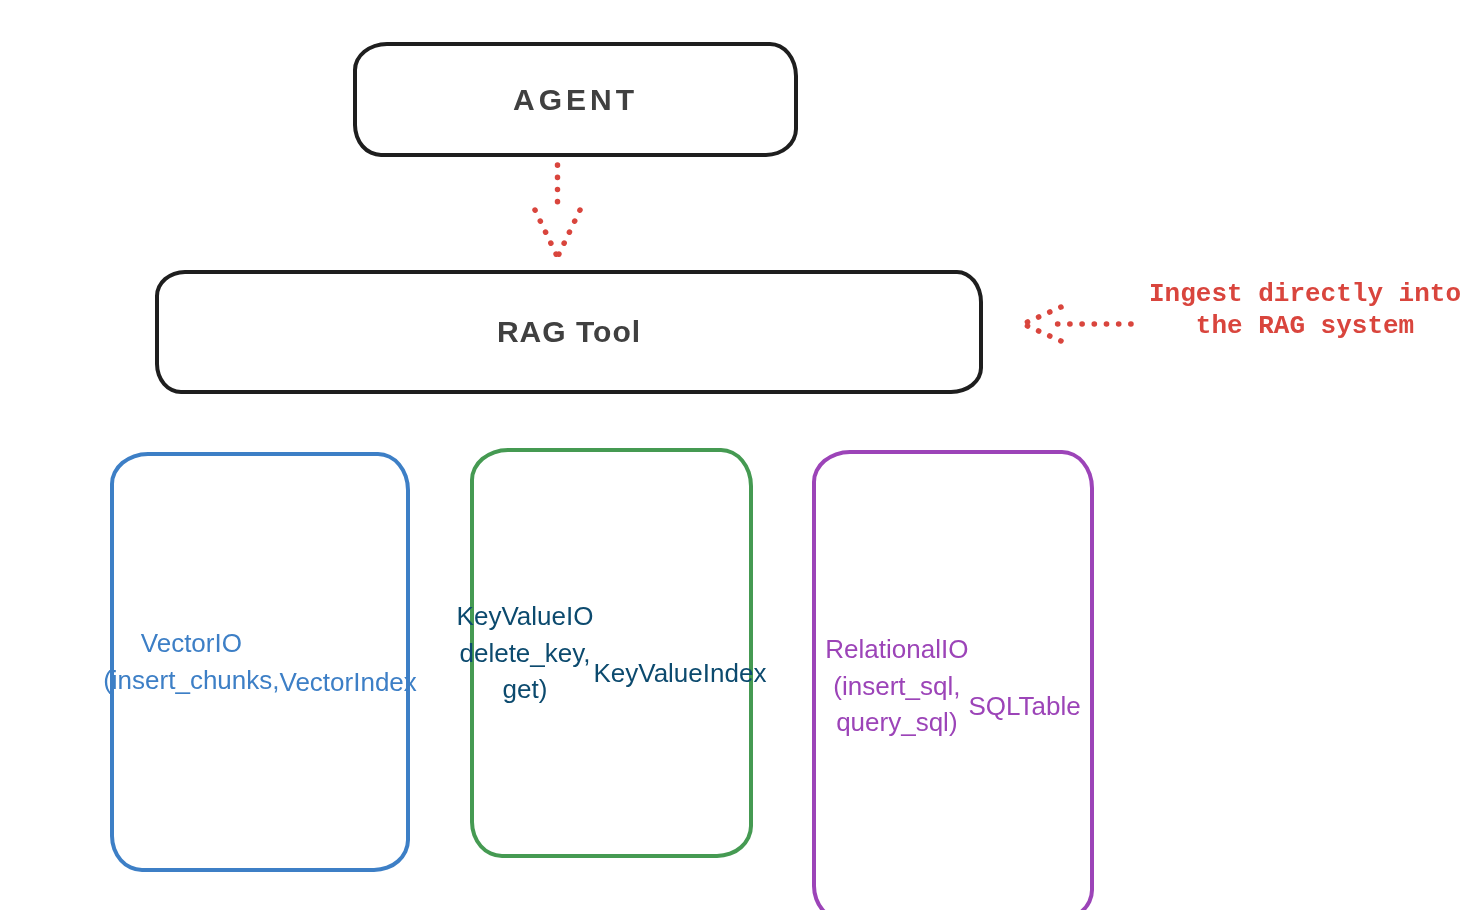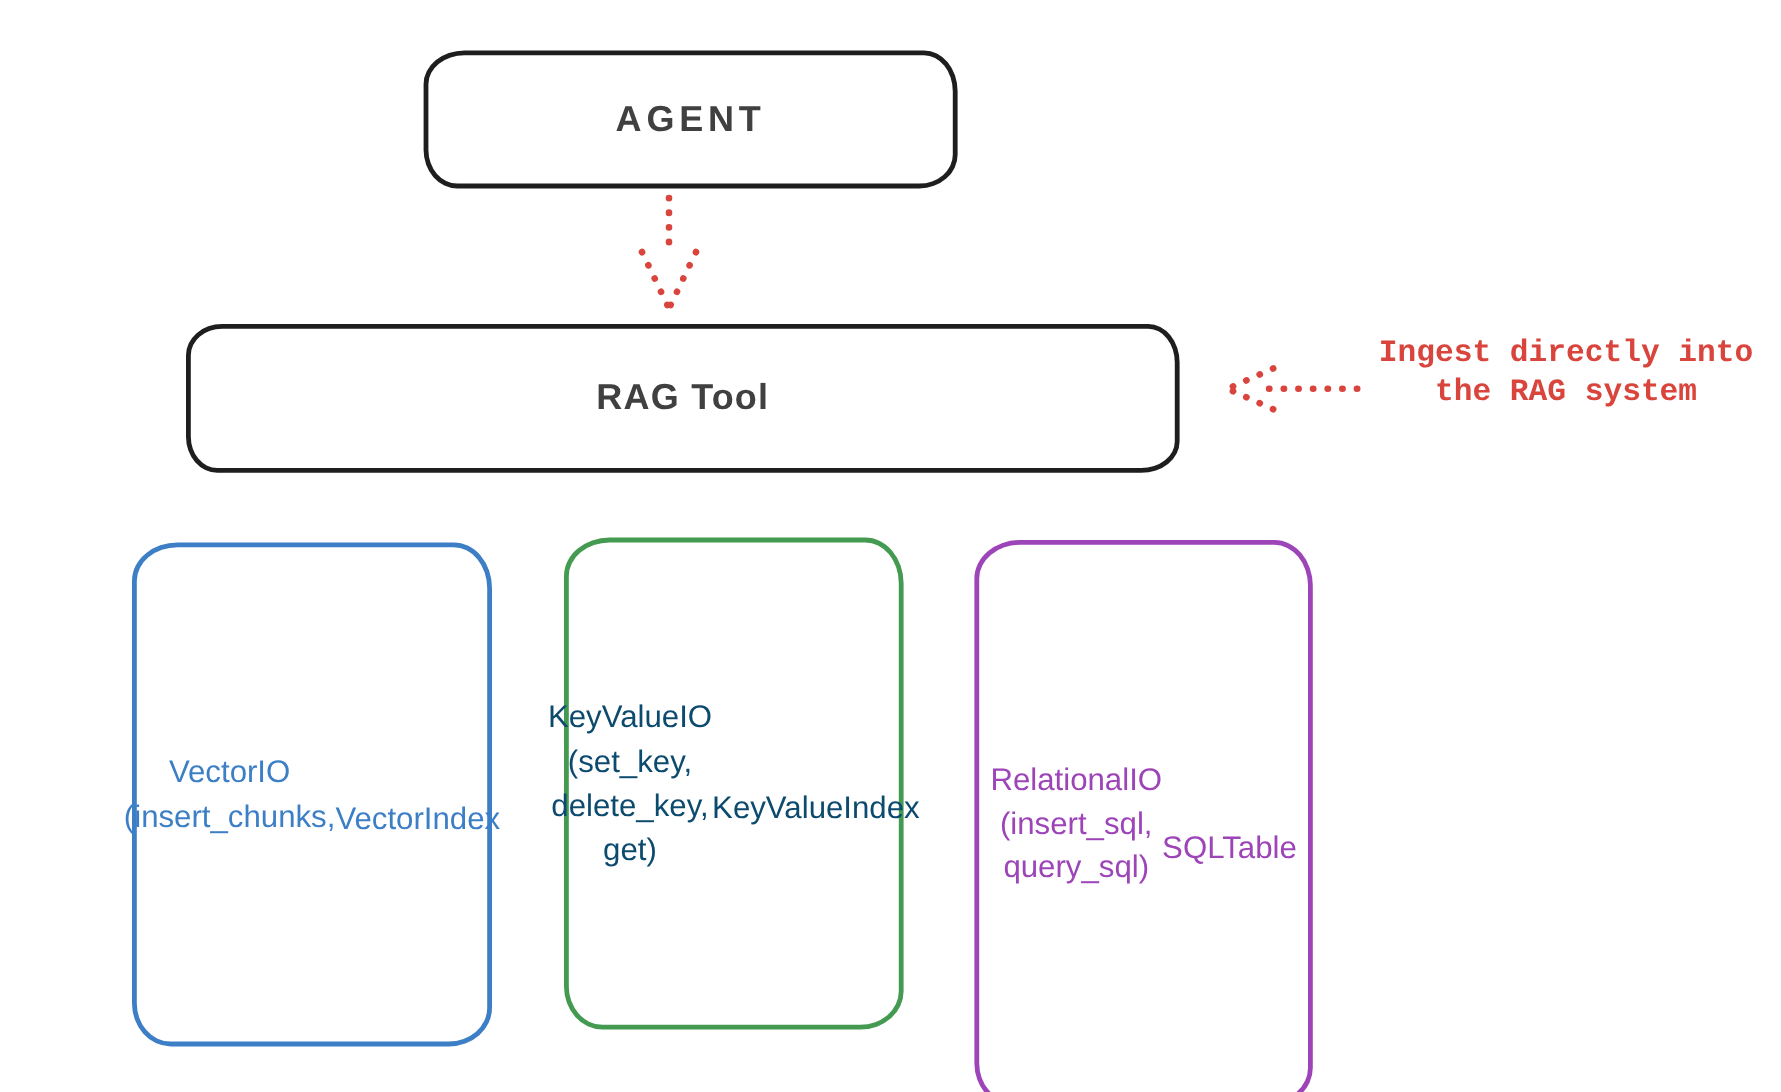--- a/index.html
+++ b/index.html
@@ -101,21 +101,20 @@
     <div class="io-lines">
       <div>VectorIO</div>
       <div>(insert_chunks,</div>
     </div>
     <div class="index-label">VectorIndex</div>
   </div>
 
   <div class="node storage-box keyvalue" style="border-color: rgb(69, 154, 82); color: #0c4a6e;">
     <div class="io-lines">
       <div>KeyValueIO</div>
-      <div>(set_key,</div>
       <div>delete_key, get)</div>
     </div>
     <div class="index-label">KeyValueIndex</div>
   </div>
 
   <div class="node storage-box relational" style="border-color: rgb(156, 68, 184); color: rgb(156, 68, 184);">
     <div class="io-lines">
       <div>RelationalIO</div>
       <div>(insert_sql,</div>
       <div>query_sql)</div>

